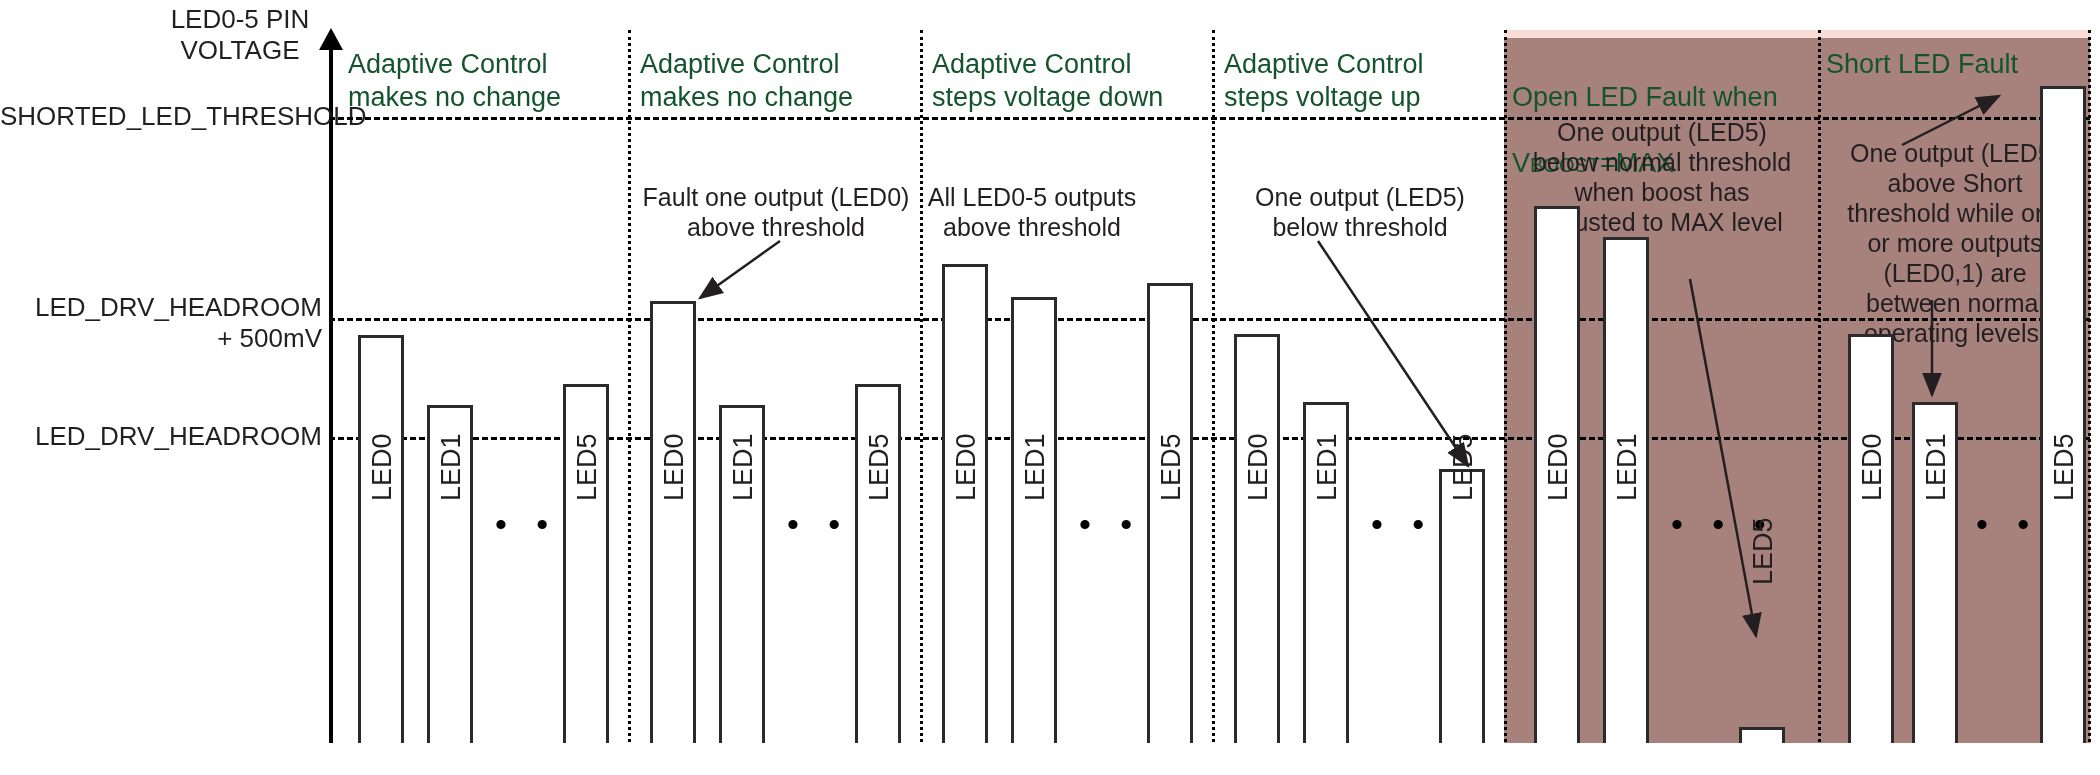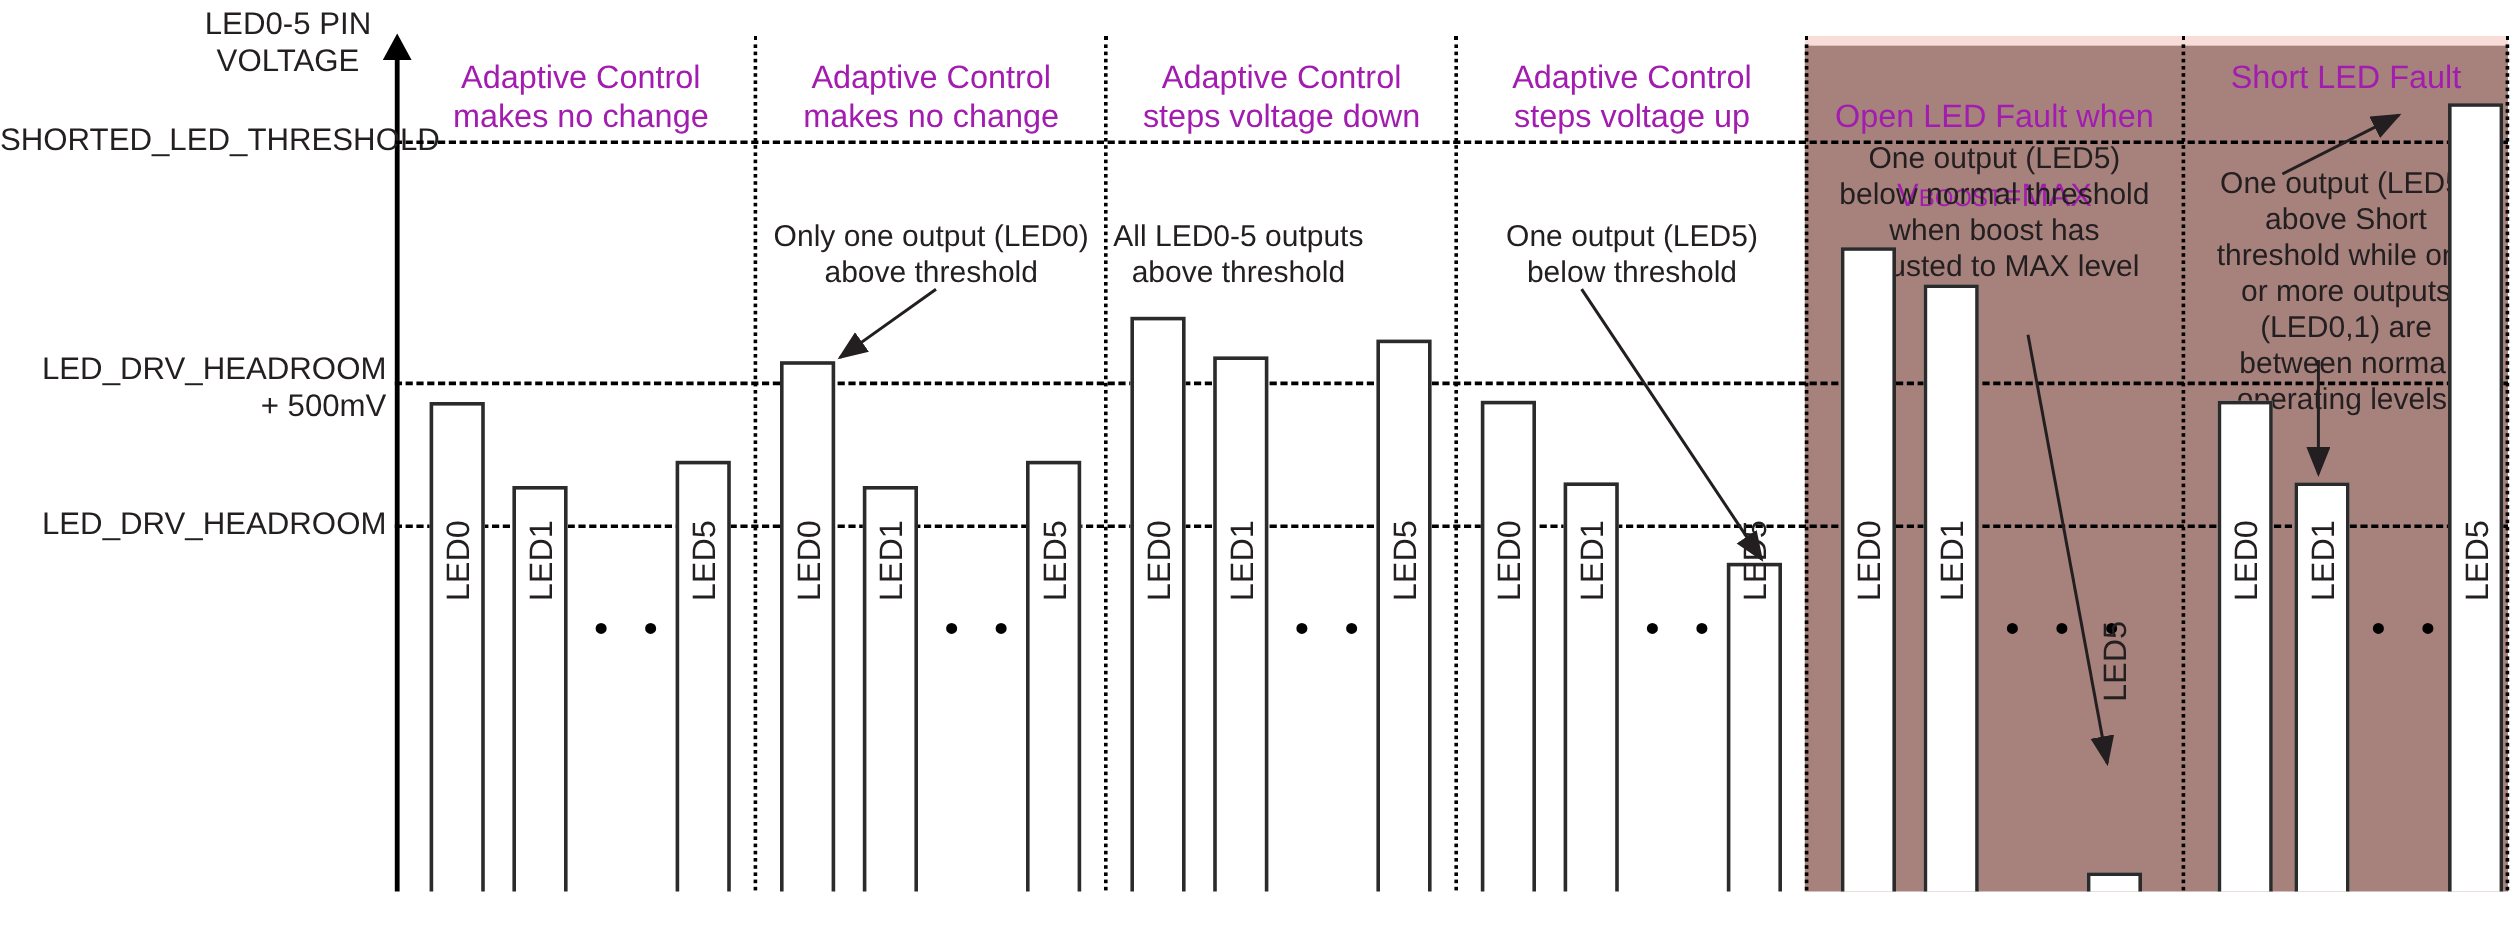--- a/index.html
+++ b/index.html
@@ -14,21 +14,21 @@
   .yaxis-arrow{position:absolute;width:0;height:0;border-left:12px solid transparent;border-right:12px solid transparent;border-bottom:22px solid #000;}
   .baseline{position:absolute;background:#000;height:4px;}
 
   .thresh-line{position:absolute;height:0;border-top:3px dashed #000;}
 
   .divider{position:absolute;width:0;border-left:3px dotted #000;}
 
   .shade{position:absolute;background:#a7827d;}
   .shade-top{position:absolute;background:#f7dcd8;}
 
-  .panel-title{position:absolute;text-align:center;font-size:27px;line-height:33px;color:#a21caf;white-space:pre-line;}
+  .panel-title{position:absolute;text-align:left;font-size:27px;line-height:33px;color:#14532d;white-space:pre-line;}
   .smallcap{font-size:20px;letter-spacing:0;}
 
   .note{position:absolute;text-align:center;font-size:25px;line-height:30px;color:#231f20;white-space:pre-line;}
 
   .bar{position:absolute;background:#ffffff;border:3px solid #2b2b2b;box-sizing:border-box;}
   .bar-label{position:absolute;font-size:27px;color:#231f20;transform:rotate(-90deg);transform-origin:left bottom;white-space:nowrap;}
 
   .ellipsis{position:absolute;font-size:34px;letter-spacing:10px;color:#000;line-height:1;}
 
   .anno-svg{position:absolute;left:0;top:0;width:2100px;height:775px;pointer-events:none;overflow:visible;}
@@ -71,21 +71,21 @@
   <div class="panel-title" style="left:932px;top:48px;width:272px;">Adaptive Control
 steps voltage down</div>
   <div class="panel-title" style="left:1224px;top:48px;width:272px;">Adaptive Control
 steps voltage up</div>
   <div class="panel-title" style="left:1512px;top:48px;width:300px;">
     <span>Open LED Fault when</span><br>
     <span>V</span><span class="smallcap">BOOST</span><span>=MAX</span>
   </div>
   <div class="panel-title" style="left:1826px;top:48px;width:258px;">Short LED Fault</div>
 
-  <div class="note" style="left:642px;top:182px;width:268px;">Only one output (LED0)
+  <div class="note" style="left:642px;top:182px;width:268px;">Fault one output (LED0)
 above threshold</div>
   <div class="note" style="left:898px;top:182px;width:268px;">All LED0-5 outputs
 above threshold</div>
   <div class="note" style="left:1226px;top:182px;width:268px;">One output (LED5)
 below threshold</div>
   <div class="note" style="left:1512px;top:117px;width:300px;">One output (LED5)
 below normal threshold
 when boost has
 adjusted to MAX level</div>
   <div class="note" style="left:1824px;top:138px;width:262px;">One output (LED5)

